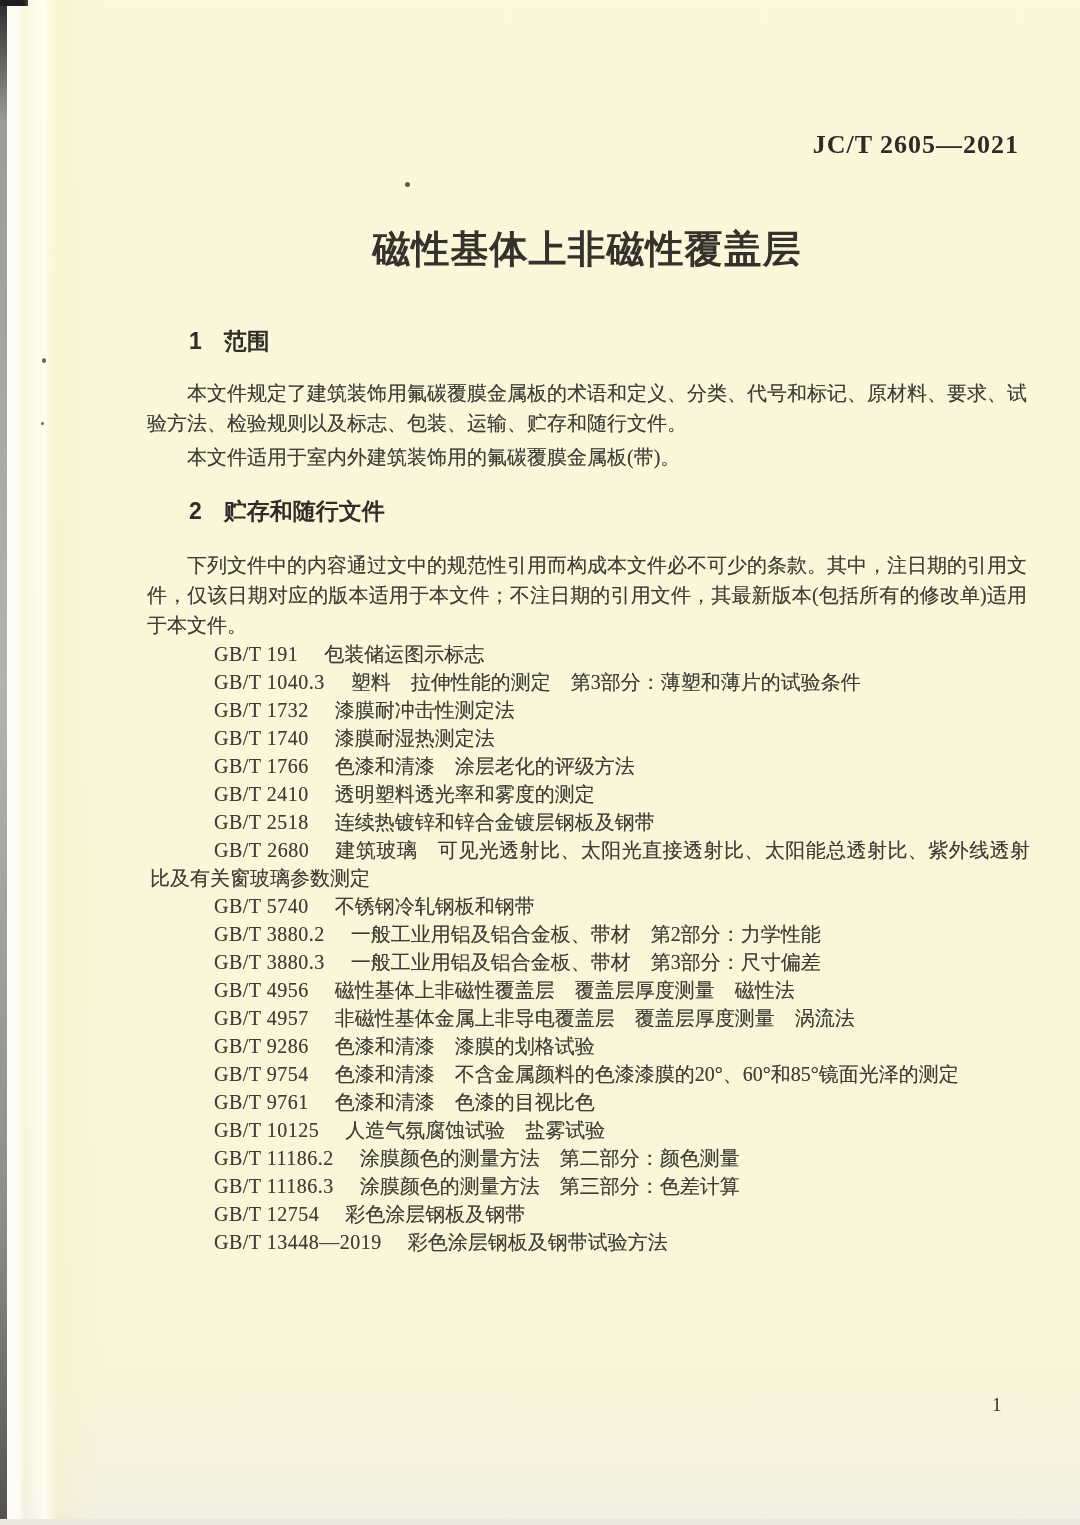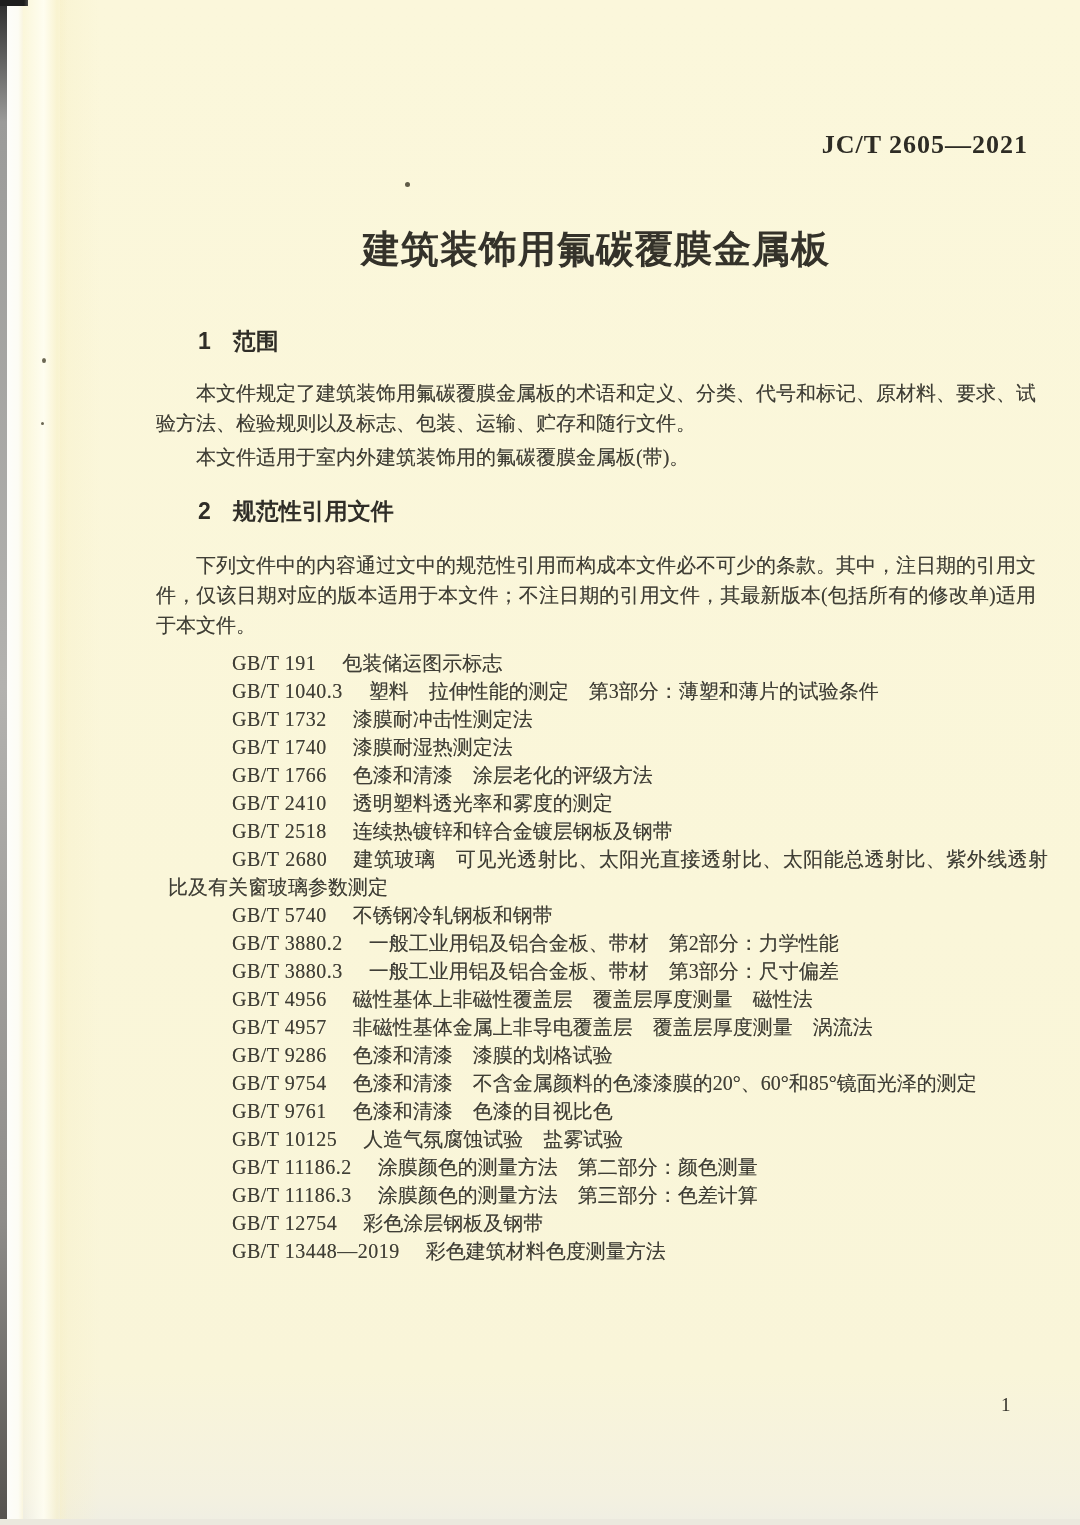--- a/index.html
+++ b/index.html
@@ -21,21 +21,21 @@
   .crease{position:absolute;left:24px;top:0;width:44px;height:100%;
     background:linear-gradient(90deg,rgba(255,253,238,0) 0%,rgba(255,254,242,.9) 45%,rgba(247,240,200,.55) 75%,rgba(250,246,217,0) 100%);}
   .band-yellow{position:absolute;left:60px;top:0;width:40px;height:100%;
     background:linear-gradient(90deg,rgba(246,238,196,.35),rgba(250,246,217,0));}
   .bottom-strip{position:absolute;left:0;bottom:0;width:100%;height:6px;background:#ebe9de;}
   .speck{position:absolute;border-radius:50%;background:#6b6753;}
   .speck-a{left:42px;top:358px;width:4px;height:5px;}
   .speck-b{left:41px;top:422px;width:3px;height:3px;}
   .speck-c{left:405px;top:182px;width:5px;height:5px;background:#5f5b47;}
   
-  .content{position:absolute;left:156px;top:0;width:880px;height:100%;}
+  .content{position:absolute;left:147px;top:0;width:880px;height:100%;}
   .doc-number{
     position:absolute;top:130px;right:8px;
     font-weight:700;font-size:26px;letter-spacing:1px;color:#2e2c25;
     font-family:"Liberation Serif","DejaVu Serif",serif;
   }
   .title{
     position:absolute;top:224px;left:0;width:100%;margin:0;
     text-align:center;font-size:38px;font-weight:700;letter-spacing:1px;
     color:#34322a;font-family:"Liberation Sans","DejaVu Sans",sans-serif;
   }
@@ -51,21 +51,21 @@
     position:absolute;left:0;width:880px;margin:0;
     font-size:20px;line-height:30px;text-align:justify;
     text-indent:2em;color:#3f3e36;
     text-shadow:0 0 .4px rgba(70,68,55,.55);
   }
   .p-1{top:378px;}
   .p-2{top:442px;}
   .p-3{top:550px;}
   .refs{
     position:absolute;left:0;top:637px;width:880px;
-    margin:12px;padding:0;list-style:none;
+    margin:3px;padding:0;list-style:none;
     font-size:20px;line-height:28px;color:#3f3e36;
     text-shadow:0 0 .4px rgba(70,68,55,.55);
   }
   .ref{text-indent:64px;text-align:justify;}
   .ref-code{letter-spacing:.5px;margin-right:26px;white-space:nowrap;}
   .pageno{position:absolute;left:845px;top:1394px;font-size:19px;color:#33312a;}
 </style>
 </head>
 <body>
 
@@ -78,32 +78,32 @@
   <div class="band-yellow"></div>
   <div class="bottom-strip"></div>
   <div class="speck speck-a"></div>
   <div class="speck speck-b"></div>
   <div class="speck speck-c"></div>
 
   <div class="content">
 
     <div class="doc-number">JC/T 2605—2021</div>
 
-    <h1 class="title">建筑装饰用氟碳覆膜金属板</h1>
+    <h1 class="title">磁性基体上非磁性覆盖层</h1>
 
     <div class="h2 h2-1">
       <span class="h2-num">1</span><span class="h2-text">范围</span>
     </div>
 
     <p class="body p-2">本文件适用于室内外建筑装饰用的氟碳覆膜金属板(带)。</p>
 
     <p class="body p-1">本文件规定了建筑装饰用氟碳覆膜金属板的术语和定义、分类、代号和标记、原材料、要求、试验方法、检验规则以及标志、包装、运输、贮存和随行文件。</p>
 
     <div class="h2 h2-2">
-      <span class="h2-num">2</span><span class="h2-text">规范性引用文件</span>
+      <span class="h2-num">2</span><span class="h2-text">贮存和随行文件</span>
     </div>
 
     <p class="body p-3">下列文件中的内容通过文中的规范性引用而构成本文件必不可少的条款。其中，注日期的引用文件，仅该日期对应的版本适用于本文件；不注日期的引用文件，其最新版本(包括所有的修改单)适用于本文件。</p>
 
     <ul class="refs">
 
         <li class="ref"><span class="ref-code">GB/T 191</span><span class="ref-title">包装储运图示标志</span></li>
 
         <li class="ref"><span class="ref-code">GB/T 1040.3</span><span class="ref-title">塑料　拉伸性能的测定　第3部分：薄塑和薄片的试验条件</span></li>
 
@@ -139,20 +139,20 @@
 
         <li class="ref"><span class="ref-code">GB/T 10125</span><span class="ref-title">人造气氛腐蚀试验　盐雾试验</span></li>
 
         <li class="ref"><span class="ref-code">GB/T 11186.2</span><span class="ref-title">涂膜颜色的测量方法　第二部分：颜色测量</span></li>
 
         <li class="ref"><span class="ref-code">GB/T 11186.3</span><span class="ref-title">涂膜颜色的测量方法　第三部分：色差计算</span></li>
 
 
         <li class="ref"><span class="ref-code">GB/T 12754</span><span class="ref-title">彩色涂层钢板及钢带</span></li>
 
-        <li class="ref"><span class="ref-code">GB/T 13448—2019</span><span class="ref-title">彩色建筑材料色度测量方法</span></li>
+        <li class="ref"><span class="ref-code">GB/T 13448—2019</span><span class="ref-title">彩色涂层钢板及钢带试验方法</span></li>
 
       </ul>
 
     <div class="pageno">1</div>
 
   </div>
 </div>
 
 </body></html>

